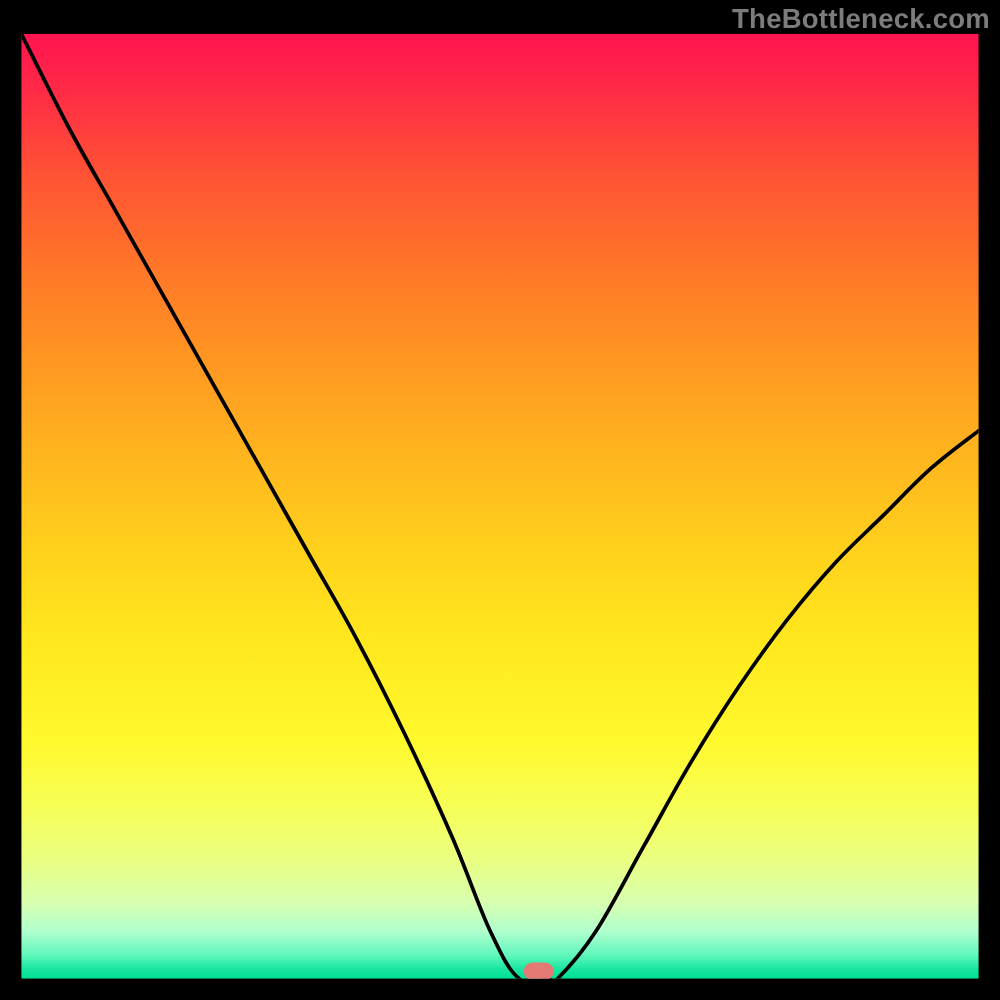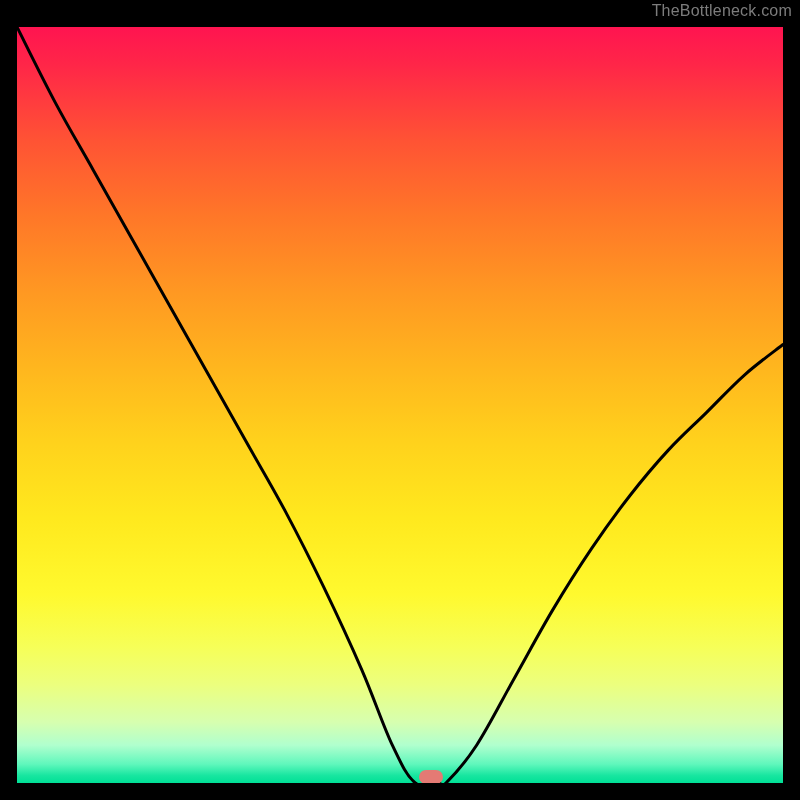--- a/index.html
+++ b/index.html
@@ -15,22 +15,22 @@
     position: relative;
     width: 800px;
     height: 800px;
     background: #000;
   }
   .watermark {
     position: absolute;
     top: 2px;
     right: 8px;
     color: #7c7c7c;
-    font-size: 16px;
-    font-weight: 400;
+    font-size: 22px;
+    font-weight: 700;
     letter-spacing: 0.2px;
     z-index: 10;
   }
   .plot-area {
     position: absolute;
     left: 17px;
     top: 27px;
     width: 766px;
     height: 756px;
     overflow: hidden;

